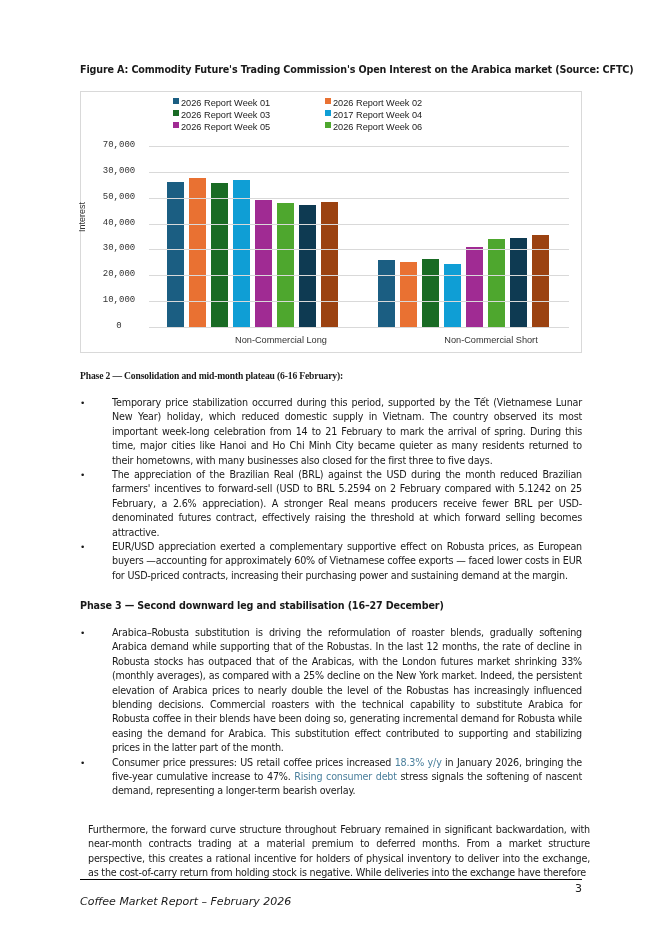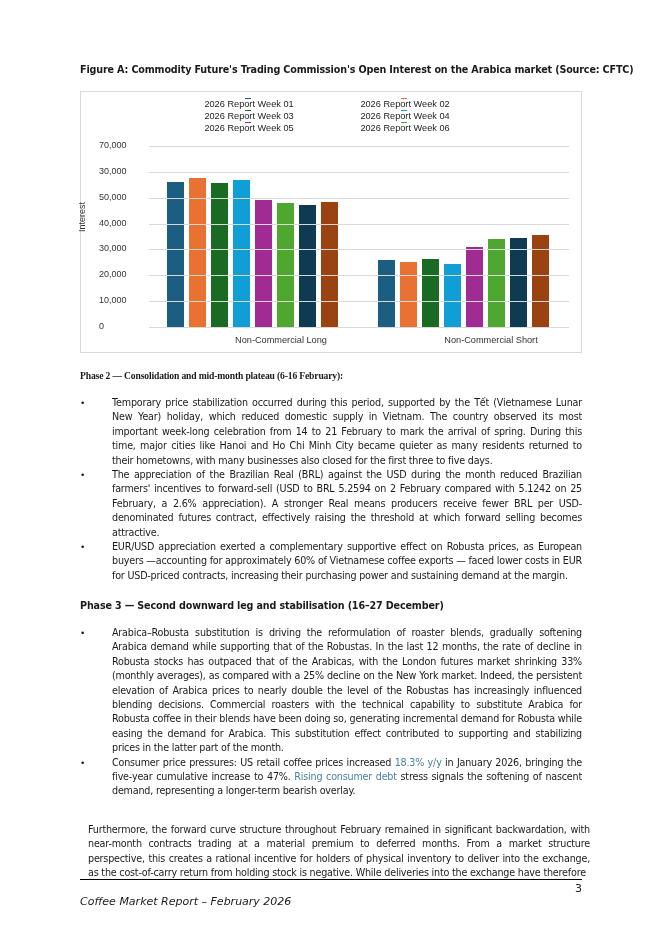--- a/index.html
+++ b/index.html
@@ -6,26 +6,26 @@
   body { width: 662px; height: 936px; position: relative; overflow: hidden;
          font-family: "DejaVu Sans", sans-serif; color: #1a1a1a; }
   .page { position: absolute; left: 80px; top: 0; width: 502px; }
   .fig-title { position: absolute; top: 64px; left: 0; width: 562px;
                font-size: 9.6px; font-weight: bold; letter-spacing: -0.15px; white-space: nowrap; }
   .chart-box { position: absolute; top: 91px; left: 0; width: 500px; height: 260px;
                border: 1px solid #d9d9d9; background: #fff; }
   .legend { position: absolute; top: 6px; left: 92px; width: 330px;
             display: grid; grid-template-columns: 152px 160px; row-gap: 1px;
             font-family: "Liberation Sans", sans-serif; font-size: 9.2px; color: #222; }
-  .legend-item { display: flex; align-items: center; height: 11px; flex-direction: column; }
+  .legend-item { display: flex; align-items: flex-start; height: 11px; }
   .swatch { width: 6px; height: 6px; margin-right: 2px; display: inline-block; }
   .y-axis-title { position: absolute; left: -4px; top: 140px; transform: rotate(-90deg);
                   transform-origin: left top; font-family: "Liberation Sans", sans-serif; font-size: 9px; color: #333; }
-  .tick { position: absolute; width: 40px; text-align: left; left: 18px;
-          font-family: Liberation Sans, sans-serif; font-size: 9px; color: #333; }
+  .tick { position: absolute; width: 40px; text-align: center; left: 18px;
+          font-family: Liberation Mono, monospace; font-size: 9px; color: #333; }
   .gridline { position: absolute; left: 68px; width: 420px; height: 1px; background: #d9d9d9; }
   .bar { position: absolute; bottom: 0; width: 17px; }
   .plot { position: absolute; left: 68px; top: 54px; width: 420px; height: 181px; }
   .cat-label { position: absolute; top: 243px; font-family: "Liberation Sans", sans-serif;
                font-size: 9.2px; color: #333; text-align: center; width: 140px; }
 
   .section-heading { position: absolute; left: 0; font-size: 9.6px; font-weight: bold;
                      letter-spacing: -0.15px; white-space: nowrap; }
   .bullet-list { position: absolute; left: 0; width: 502px; margin: 0; padding: 0; list-style: none; }
   .bullet { position: relative; padding-left: 32px; font-size: 9.6px; line-height: 14.4px;
@@ -54,21 +54,21 @@
         <div class="legend-item">
           <span class="swatch" style="background: rgb(233, 113, 50);"></span>
           <span>2026 Report Week 02</span>
         </div>
         <div class="legend-item">
           <span class="swatch" style="background: rgb(25, 107, 36);"></span>
           <span>2026 Report Week 03</span>
         </div>
         <div class="legend-item">
           <span class="swatch" style="background: rgb(15, 158, 213);"></span>
-          <span>2026 Report Week 04</span>
+          <span>2017 Report Week 04</span>
         </div>
         <div class="legend-item">
           <span class="swatch" style="background: rgb(160, 43, 147);"></span>
           <span>2026 Report Week 05</span>
         </div>
         <div class="legend-item">
           <span class="swatch" style="background: rgb(78, 167, 46);"></span>
           <span>2026 Report Week 06</span>
         </div>
       </div>

